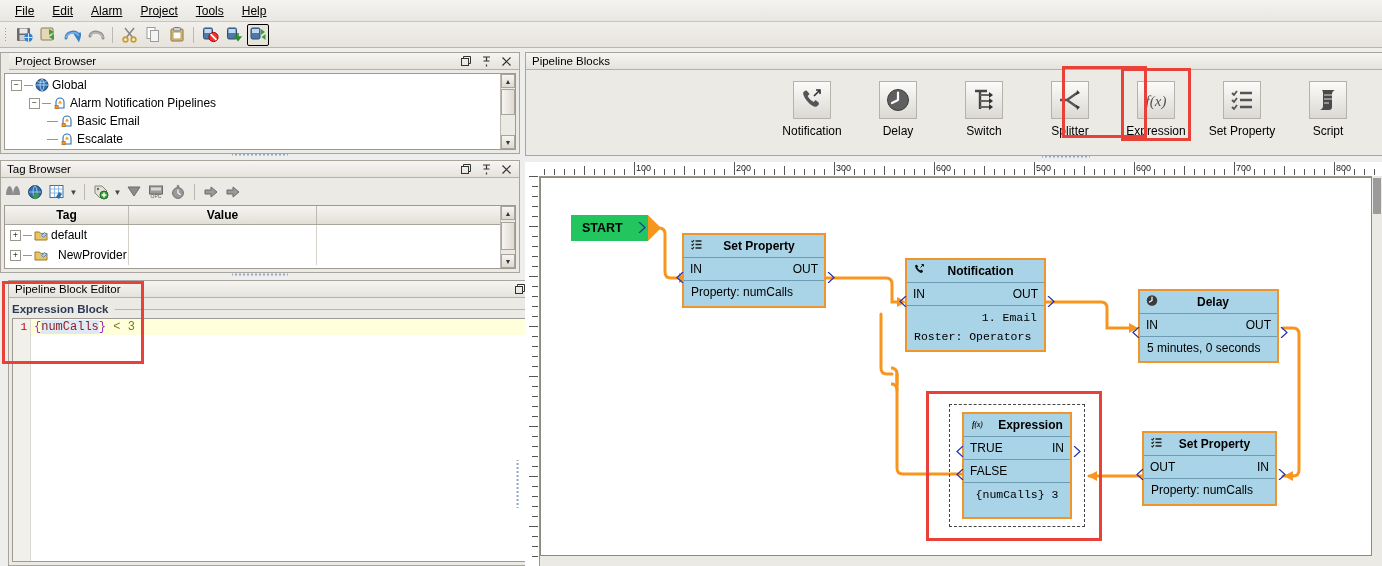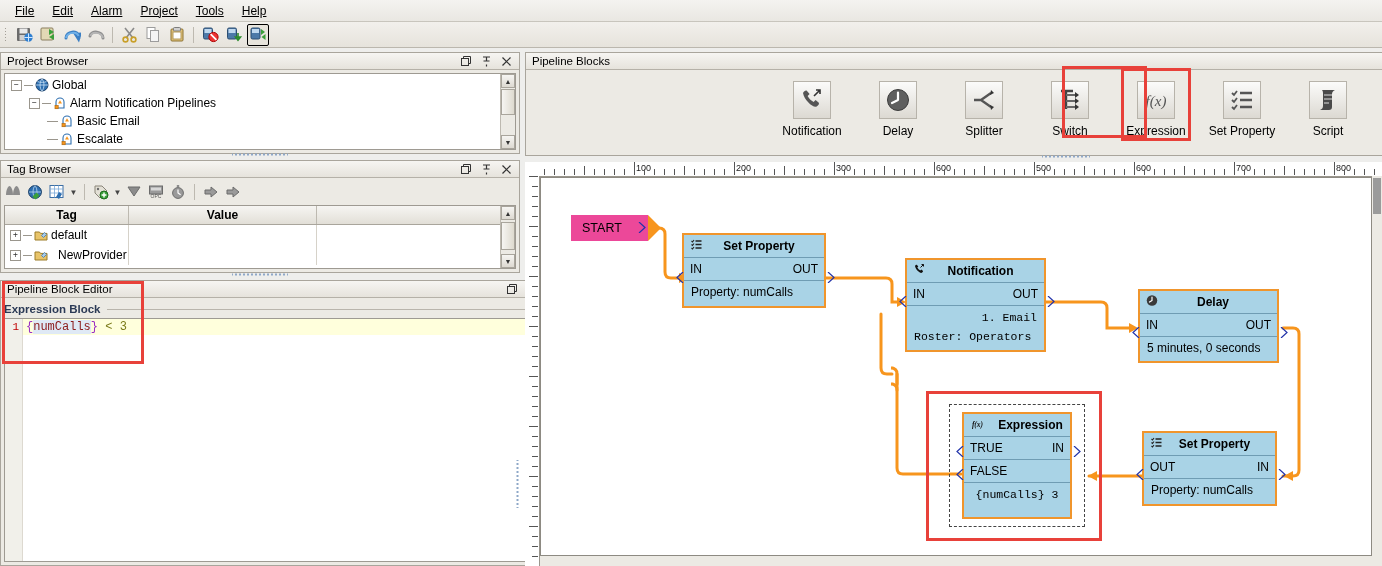--- a/index.html
+++ b/index.html
@@ -133,22 +133,22 @@
   .blk .hd{height:22px;display:flex;align-items:center;gap:6px;padding-left:5px;
     border-bottom:1px solid #6f9cb3;font-weight:bold;font-size:12px;}
   .blk .hd .t{flex:1;text-align:center;padding-right:16px;}
   .blk .io{height:23px;display:flex;align-items:center;justify-content:space-between;
     padding:0 6px;font-size:12px;border-bottom:1px solid #6f9cb3;box-sizing:border-box;}
   .blk .body{padding:4px 7px;font-size:12px;}
   .blk .body.mono{font-family:"Liberation Mono",monospace;font-size:11.5px;}
 
   .port{position:absolute;width:9px;height:11px;}
   .dashsel{position:absolute;border:1px dashed #444;box-sizing:border-box;}
-  .startblk{position:absolute;height:26px;background:#ec4899;display:flex;align-items:center;
-    padding-left:11px;font-size:12.5px;color:#000;}
+  .startblk{position:absolute;height:26px;background:#22c55e;display:flex;align-items:center;
+    padding-left:11px;font-size:12.5px;color:#000;font-weight:bold;}
   .startblk:after{content:"";position:absolute;right:-13px;top:0;width:0;height:0;
     border-top:13px solid transparent;border-bottom:13px solid transparent;border-left:13px solid #f7951d;}
   .wire{position:absolute;}
 </style>
 </head>
 <body>
 
 <div class="app">
 
   <div class="menubar">
@@ -235,21 +235,21 @@
     <div class="tbtn sel">
       <svg width="17" height="17" viewBox="0 0 17 17">
           <rect x="1" y="2" width="9" height="11" rx="1.5" fill="#4c79a8" stroke="#2d4f72"></rect>
           <rect x="2" y="3" width="7" height="4" fill="#bfd8ef"></rect>
           <path d="M11 3 l4 3 -4 3z" fill="#3aa03a"></path>
           <path d="M15.5 14 l-4-3 4-3z" fill="#3aa03a"></path>
         </svg>
     </div>
   </div>
 
-  <div class="panel" style="left:0;top:52px;width:520px;height:102px;">
+  <div class="panel" style="left:0;top:52px;width:520px;height:102px;padding-left:8px;">
     <div class="ptitle">
       <div class="txt">Project Browser</div>
       <div class="pbtns">
         <div class="pbtn">
           <svg width="11" height="11" viewBox="0 0 11 11">
               <rect x="0.5" y="2.5" width="7" height="7" fill="none" stroke="#333"></rect>
               <path d="M2.5 2.5 V0.5 H9.5 V7.5 H7.5" fill="none" stroke="#333"></path>
             </svg>
           </div>
         <div class="pbtn">
@@ -458,21 +458,21 @@
       <div class="vsb">
         <div class="arr">▲</div>
         <div class="thumb" style="top:16px;height:28px;"></div>
         <div class="arr bot">▼</div>
       </div>
     </div>
   </div>
 
   <div class="splitdots" style="left:232px;top:272px;width:56px;"></div>
 
-  <div class="panel" style="left:0;top:280px;width:566px;height:286px;">
+  <div class="panel" style="left:8px;top:280px;width:566px;height:286px;">
     <div class="ptitle">
       <div class="txt">Pipeline Block Editor</div>
       <div class="pbtns">
         <div class="pbtn">
           <svg width="11" height="11" viewBox="0 0 11 11">
               <rect x="0.5" y="2.5" width="7" height="7" fill="none" stroke="#333"></rect>
               <path d="M2.5 2.5 V0.5 H9.5 V7.5 H7.5" fill="none" stroke="#333"></path>
             </svg>
           </div>
         <div class="pbtn">
@@ -533,44 +533,44 @@
 
       <div class="pitem">
         <div class="picon">
           <svg width="26" height="26" viewBox="0 0 26 26">
               <circle cx="13" cy="13" r="10.5" fill="#5f5f5f"></circle>
               <circle cx="13" cy="13" r="10.5" fill="none" stroke="#3c3c3c"></circle>
               <path d="M13 13V5.5M13 13l-6 3" stroke="#fff" stroke-width="2.2" fill="none" stroke-linecap="round"></path>
             </svg>
         </div>
         <div class="plabel">Delay</div>
-      </div>
-
-      <div class="pitem">
-        <div class="picon">
-          <svg width="26" height="26" viewBox="0 0 26 26">
-              <path d="M3 13h7M10 13l10-7M10 13l10 7" stroke="#555" stroke-width="2.4" fill="none"></path>
-              <path d="M20 3l3 3-4 2z" fill="#333"></path>
-              <path d="M20 23l3-3-4-2z" fill="#333"></path>
-            </svg>
-        </div>
-        <div class="plabel">Splitter</div>
       </div>
 
       <div class="pitem">
         <div class="picon">
           <svg width="26" height="26" viewBox="0 0 26 26">
               <path d="M4 4h12M9 4v18" stroke="#444" stroke-width="2.4" fill="none"></path>
               <path d="M9 8h10M9 14h10M9 20h10" stroke="#666" stroke-width="2" fill="none"></path>
               <path d="M18 5l4 3-4 3z" fill="#333"></path>
               <path d="M18 11l4 3-4 3z" fill="#333"></path>
               <path d="M18 17l4 3-4 3z" fill="#333"></path>
             </svg>
         </div>
         <div class="plabel">Switch</div>
+      </div>
+
+      <div class="pitem">
+        <div class="picon">
+          <svg width="26" height="26" viewBox="0 0 26 26">
+              <path d="M3 13h7M10 13l10-7M10 13l10 7" stroke="#555" stroke-width="2.4" fill="none"></path>
+              <path d="M20 3l3 3-4 2z" fill="#333"></path>
+              <path d="M20 23l3-3-4-2z" fill="#333"></path>
+            </svg>
+        </div>
+        <div class="plabel">Splitter</div>
       </div>
 
       <div class="pitem sel">
         <div class="picon">
           <svg width="34" height="26" viewBox="0 0 34 26">
               <text x="17" y="19" text-anchor="middle" font-family="Liberation Serif, serif" font-size="15" font-style="italic" fill="#555">f(x)</text>
             </svg>
         </div>
         <div class="plabel">Expression</div>
       </div>

